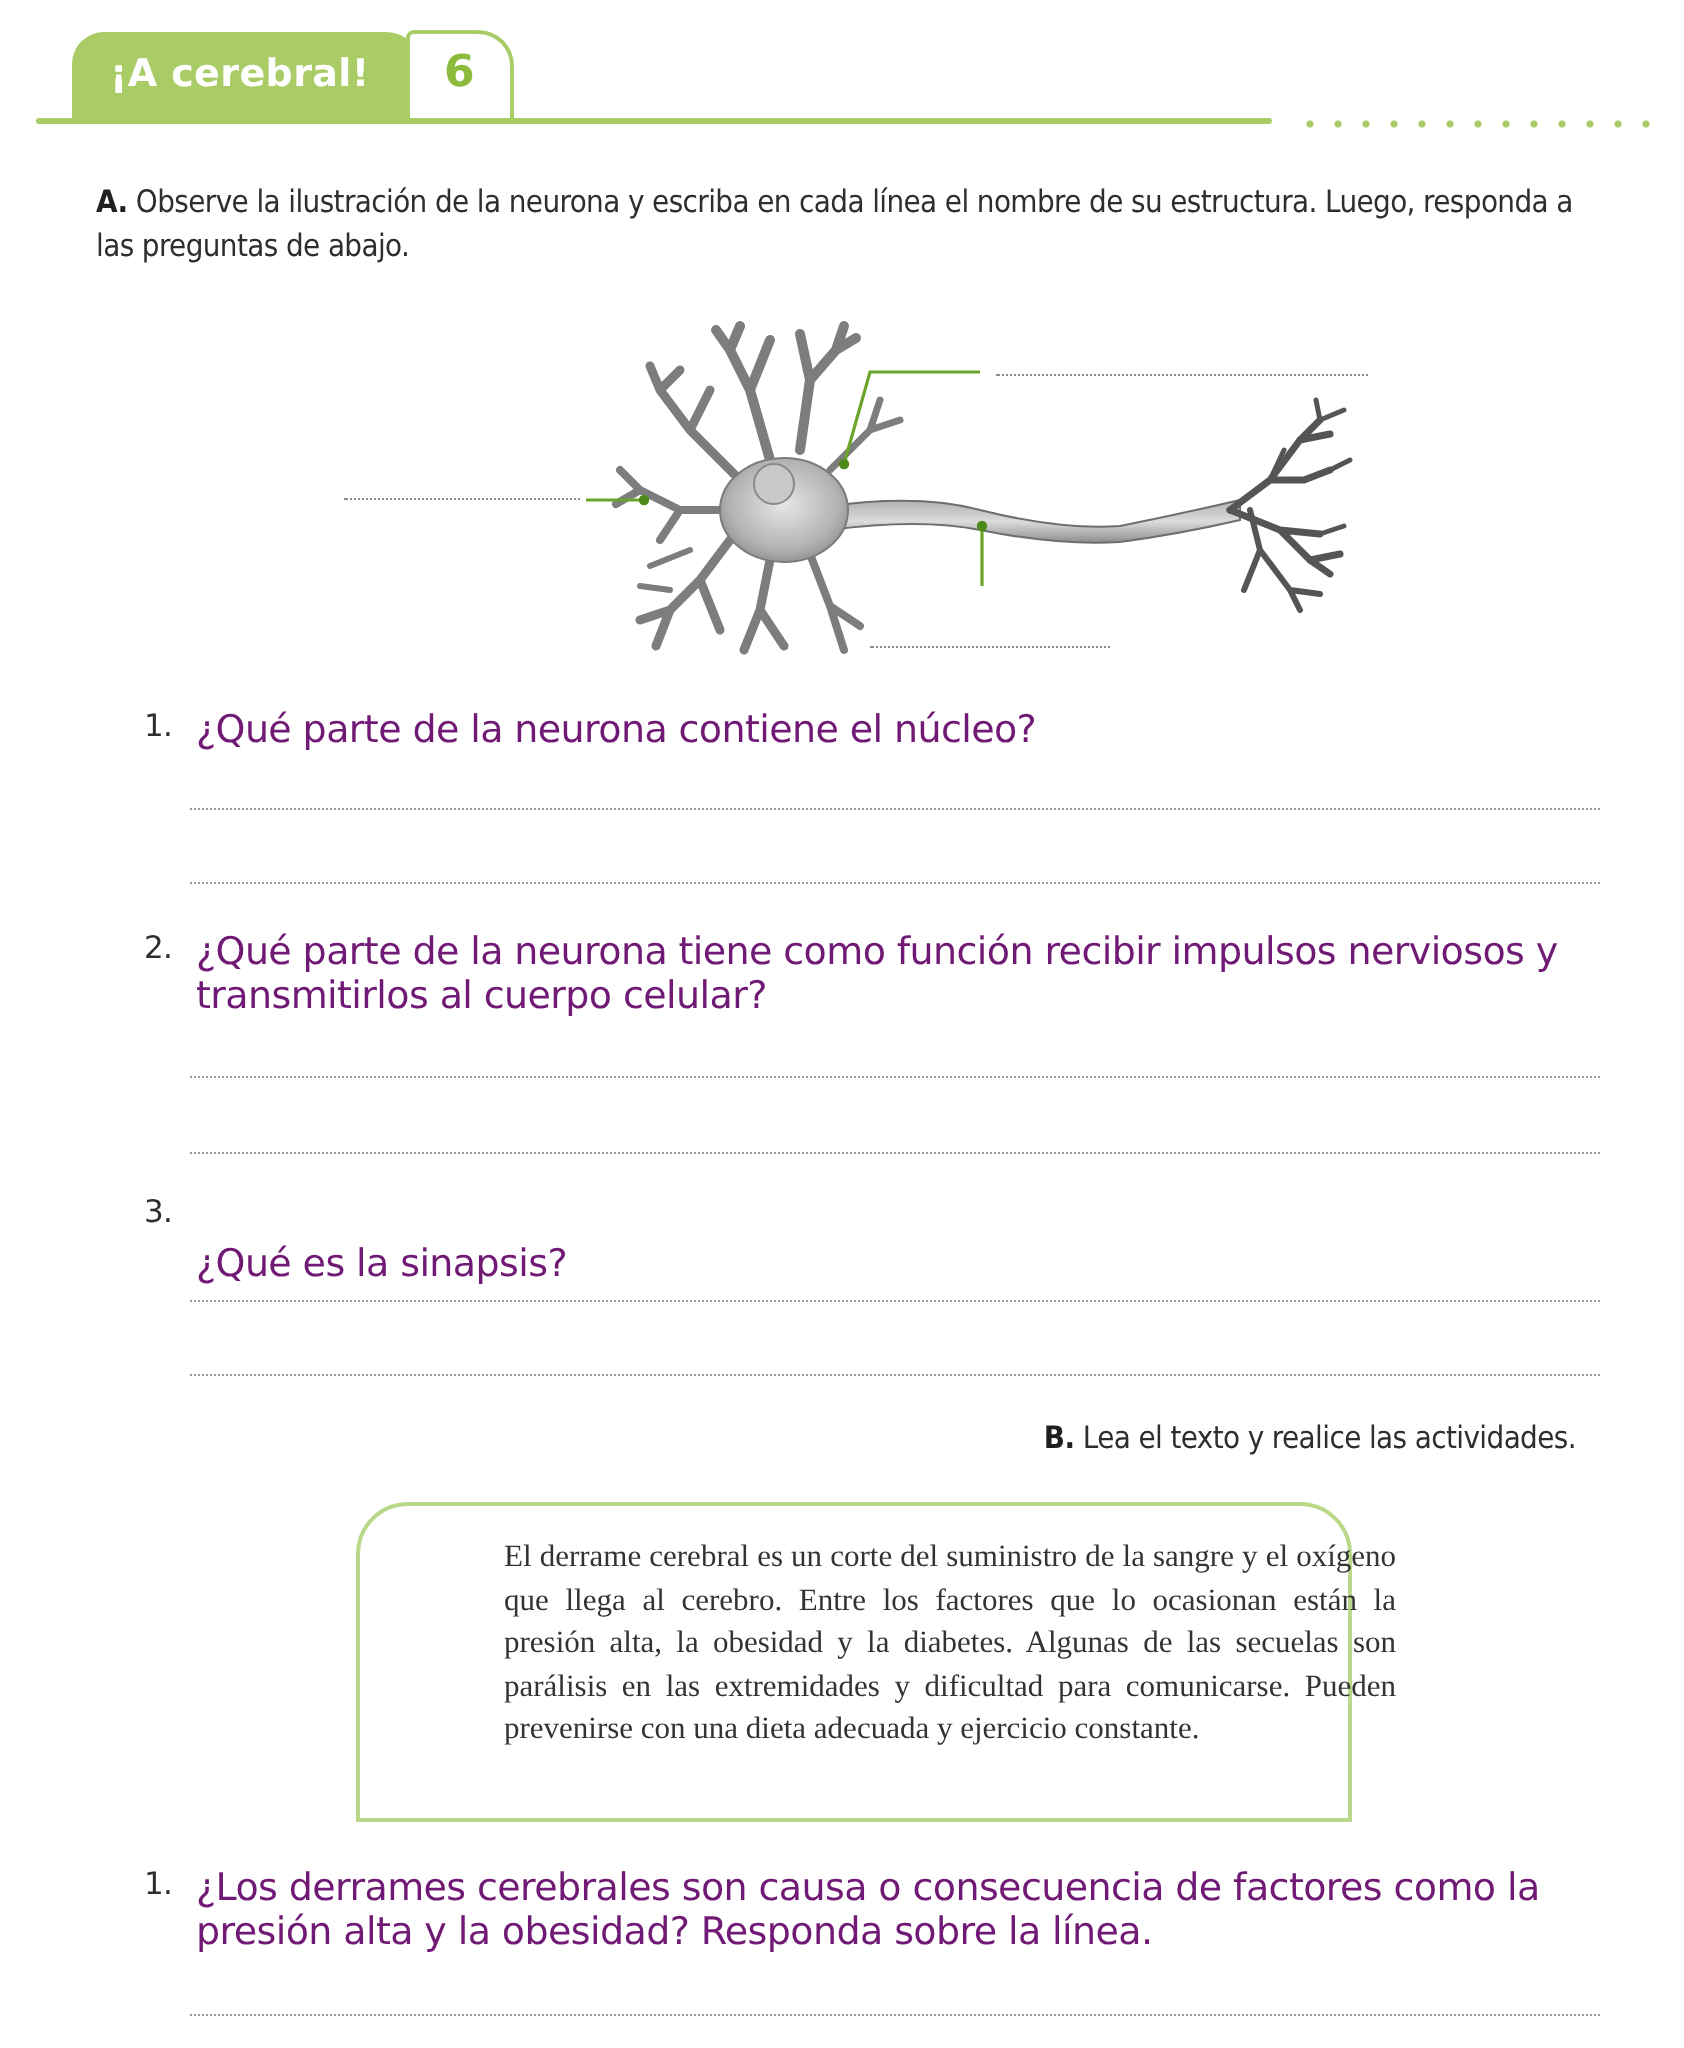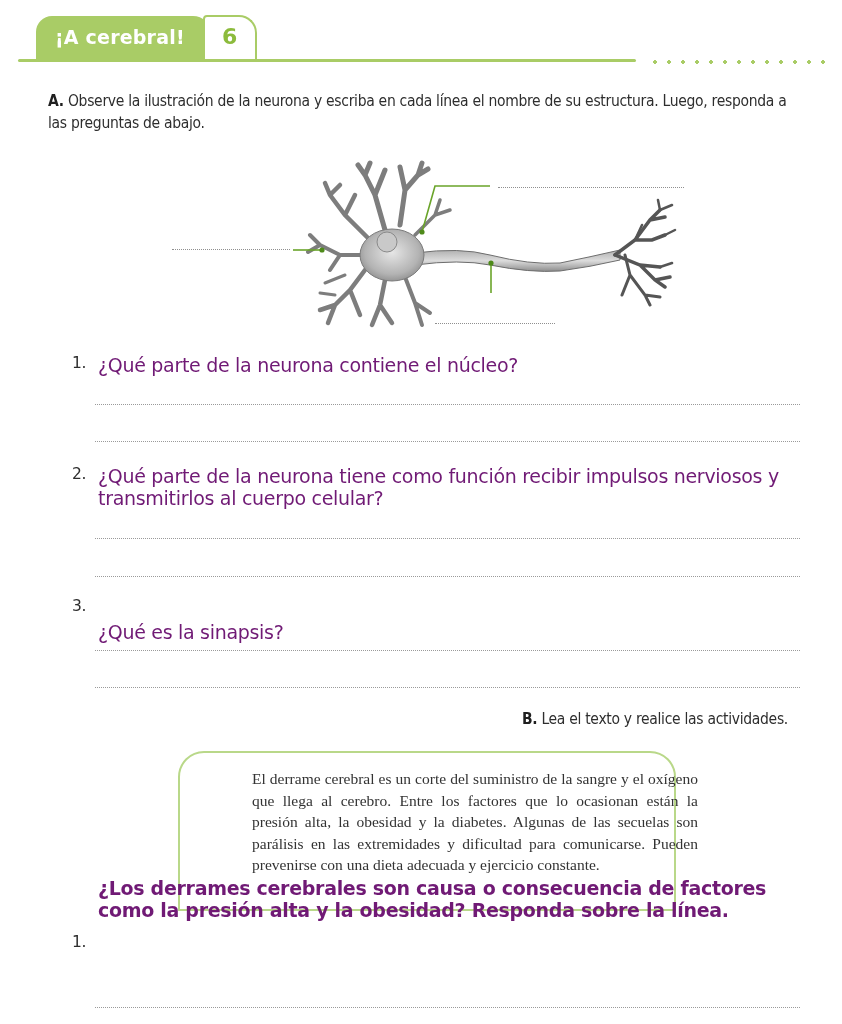--- a/index.html
+++ b/index.html
@@ -149,14 +149,14 @@
 
 <div class="section-text" style="left:48px; top:708px; width:740px;text-align:right;">
   <span class="section-letter">B.</span>
   <span>Lea el texto y realice las actividades.</span>
 </div>
 
 <div class="textbox"></div>
 <div class="textbox-body">El derrame cerebral es un corte del suministro de la sangre y el oxígeno que llega al cerebro. Entre los factores que lo ocasionan están la presión alta, la obesidad y la diabetes. Algunas de las secuelas son parálisis en las extremidades y dificultad para comunicarse. Pueden prevenirse con una dieta adecuada y ejercicio constante.</div>
 
 <div class="q-num" style="left:72px; top:933px;">1.</div>
-<div class="q-text" style="left:98px; top:877px; width:712px;font-weight:bold;">¿Los derrames cerebrales son causa o consecuencia de factores como la presión alta y la obesidad? Responda sobre la línea.</div>
+<div class="q-text" style="left:98px; top:933px; width:712px;">¿Los derrames cerebrales son causa o consecuencia de factores como la presión alta y la obesidad? Responda sobre la línea.</div>
 <div class="answer-line" style="top:1007px;"></div>
 
 </body></html>

